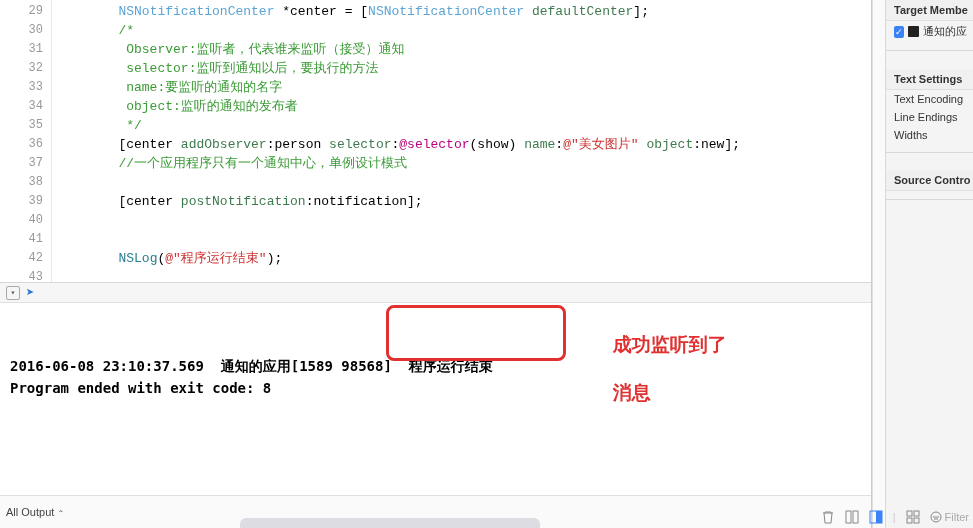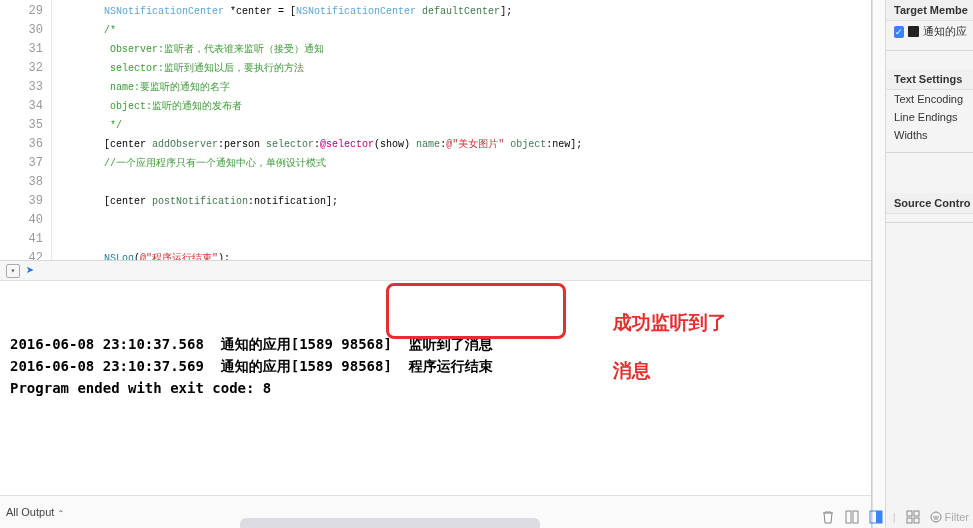--- a/index.html
+++ b/index.html
@@ -42,21 +42,21 @@
     .gutter div {
       height: 19px;
       line-height: 19px;
       padding-right: 8px;
       padding-left: 8px;
     }
     .code-lines {
       flex: 1;
       padding: 2px 4px;
       white-space: pre;
-      font-size: 10px;
+      font-size: 13px;
       line-height: 19px;
     }
     .code-lines div { height: 19px; }
     .tok-type { color: #5ca4d3; }
     .tok-keyword { color: #b8007d; }
     .tok-method { color: #3e7a4e; }
     .tok-comment { color: #3a9b35; }
     .tok-string { color: #cc3333; }
     .tok-func { color: #267d92; }
     .console-wrap {
@@ -225,21 +225,21 @@
         </div>
       <div class="code-lines" id="code-lines"><div>        <span class="tok-type">NSNotificationCenter</span> *center = [<span class="tok-type">NSNotificationCenter</span> <span class="tok-method">defaultCenter</span>];</div><div>        <span class="tok-comment">/*</span></div><div>         <span class="tok-comment">Observer:监听者，代表谁来监听（接受）通知</span></div><div>         <span class="tok-comment">selector:监听到通知以后，要执行的方法</span></div><div>         <span class="tok-comment">name:要监听的通知的名字</span></div><div>         <span class="tok-comment">object:监听的通知的发布者</span></div><div>         <span class="tok-comment">*/</span></div><div>        [center <span class="tok-method">addObserver</span>:person <span class="tok-method">selector</span>:<span class="tok-keyword">@selector</span>(show) <span class="tok-method">name</span>:<span class="tok-string">@"美女图片"</span> <span class="tok-method">object</span>:new];</div><div>        <span class="tok-comment">//一个应用程序只有一个通知中心，单例设计模式</span></div><div>        </div><div>        [center <span class="tok-method">postNotification</span>:notification];</div><div>        </div><div>        </div><div>        <span class="tok-func">NSLog</span>(<span class="tok-string">@"程序运行结束"</span>);</div><div>        </div></div>
     </div>
 
     <div class="console-wrap">
       <div class="console-toolbar">
         <div class="tri">▾</div>
         <div class="arrow">➤</div>
       </div>
       <div class="console-output">
-        <div id="console-lines"><div>2016-06-08 23:10:37.568  通知的应用[1589 98568]  监听到了消息</div><div>2016-06-08 23:10:37.569  通知的应用[1589 98568]  程序运行结束</div><div>Program ended with exit code: 8</div></div>
+        <div id="console-lines"><div>2016-06-08 23:10:37.569  通知的应用[1589 98568]  程序运行结束</div><div>Program ended with exit code: 8</div></div>
         <div class="highlight-box"></div>
         <div class="annotation">
           <span>成功监听到了</span><br>
           <span>消息</span>
         </div>
       </div>
       <div class="console-bottom">
         <span><span>All Output</span> <span style="font-size:8px">⌃</span></span>
         <div style="flex:1"></div>
       </div>
@@ -256,21 +256,21 @@
         <div class="file-chip"></div>
         <span>通知的应</span>
       </div>
     </div>
     <div class="sidebar-section" style="padding-top:18px">
       <div class="sidebar-header">Text Settings</div>
       <div class="sidebar-row">Text Encoding</div>
       <div class="sidebar-row">Line Endings</div>
       <div class="sidebar-row">Widths</div>
     </div>
-    <div class="sidebar-section" style="margin-top:40px">
+    <div class="sidebar-section" style="margin-top:17px">
       <div class="sidebar-header">Source Contro</div>
     </div>
   </div>
 </div>
 
 <div class="bottom-icons">
   <svg width="14" height="14">
       <path d="M2 3h10M4 3V2h6v1M3 3l1 10h6l1-10" stroke="#888" fill="none" stroke-width="1"></path>
     </svg>
   <svg width="14" height="14">

